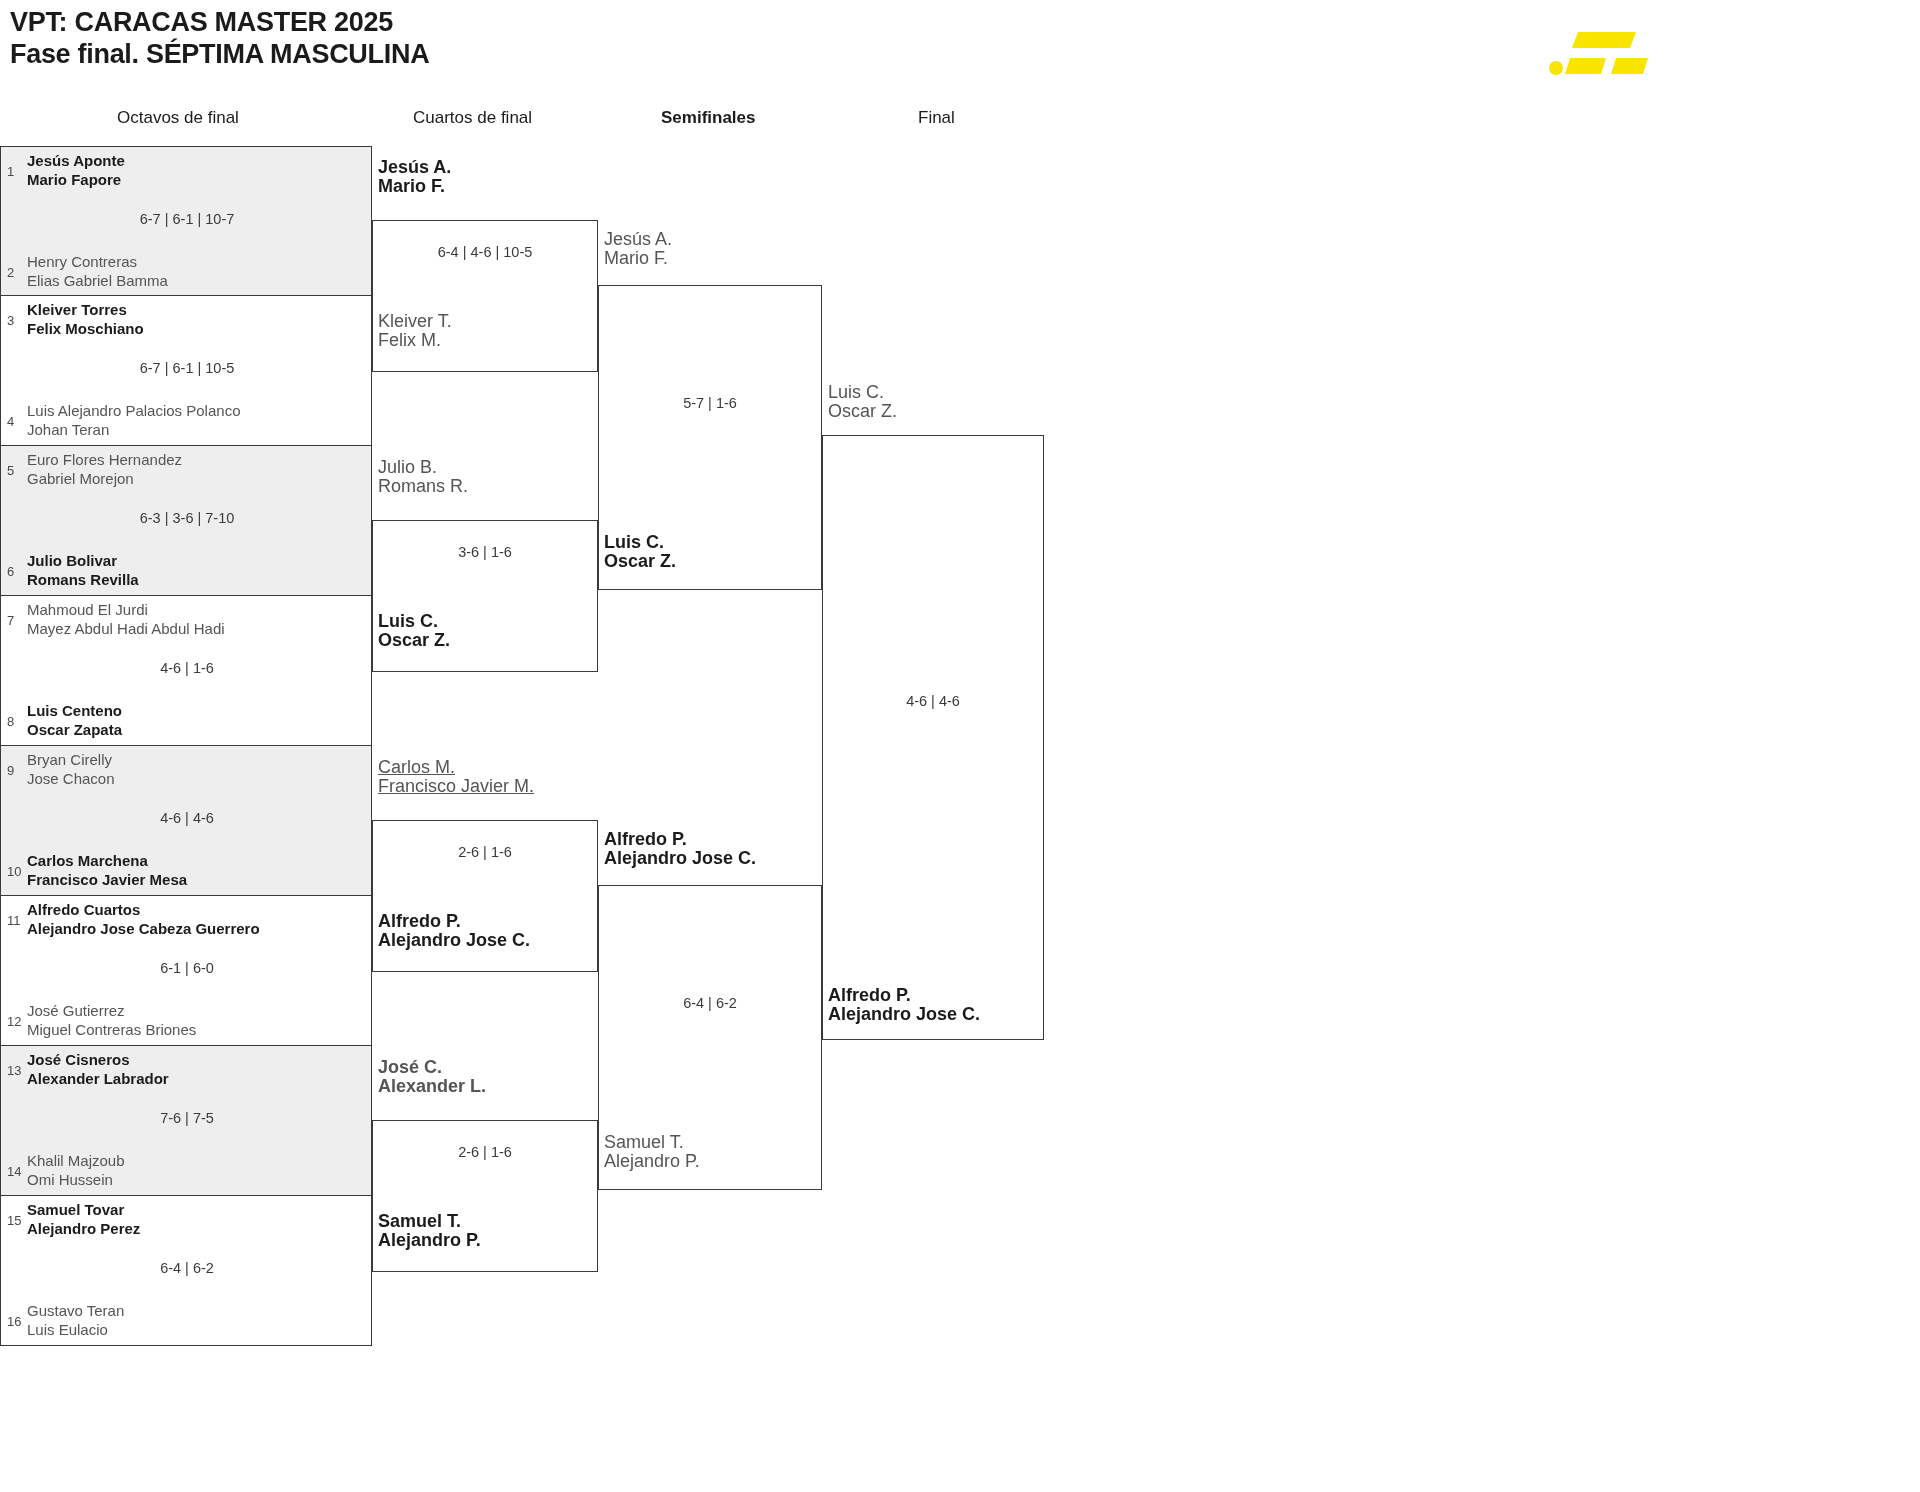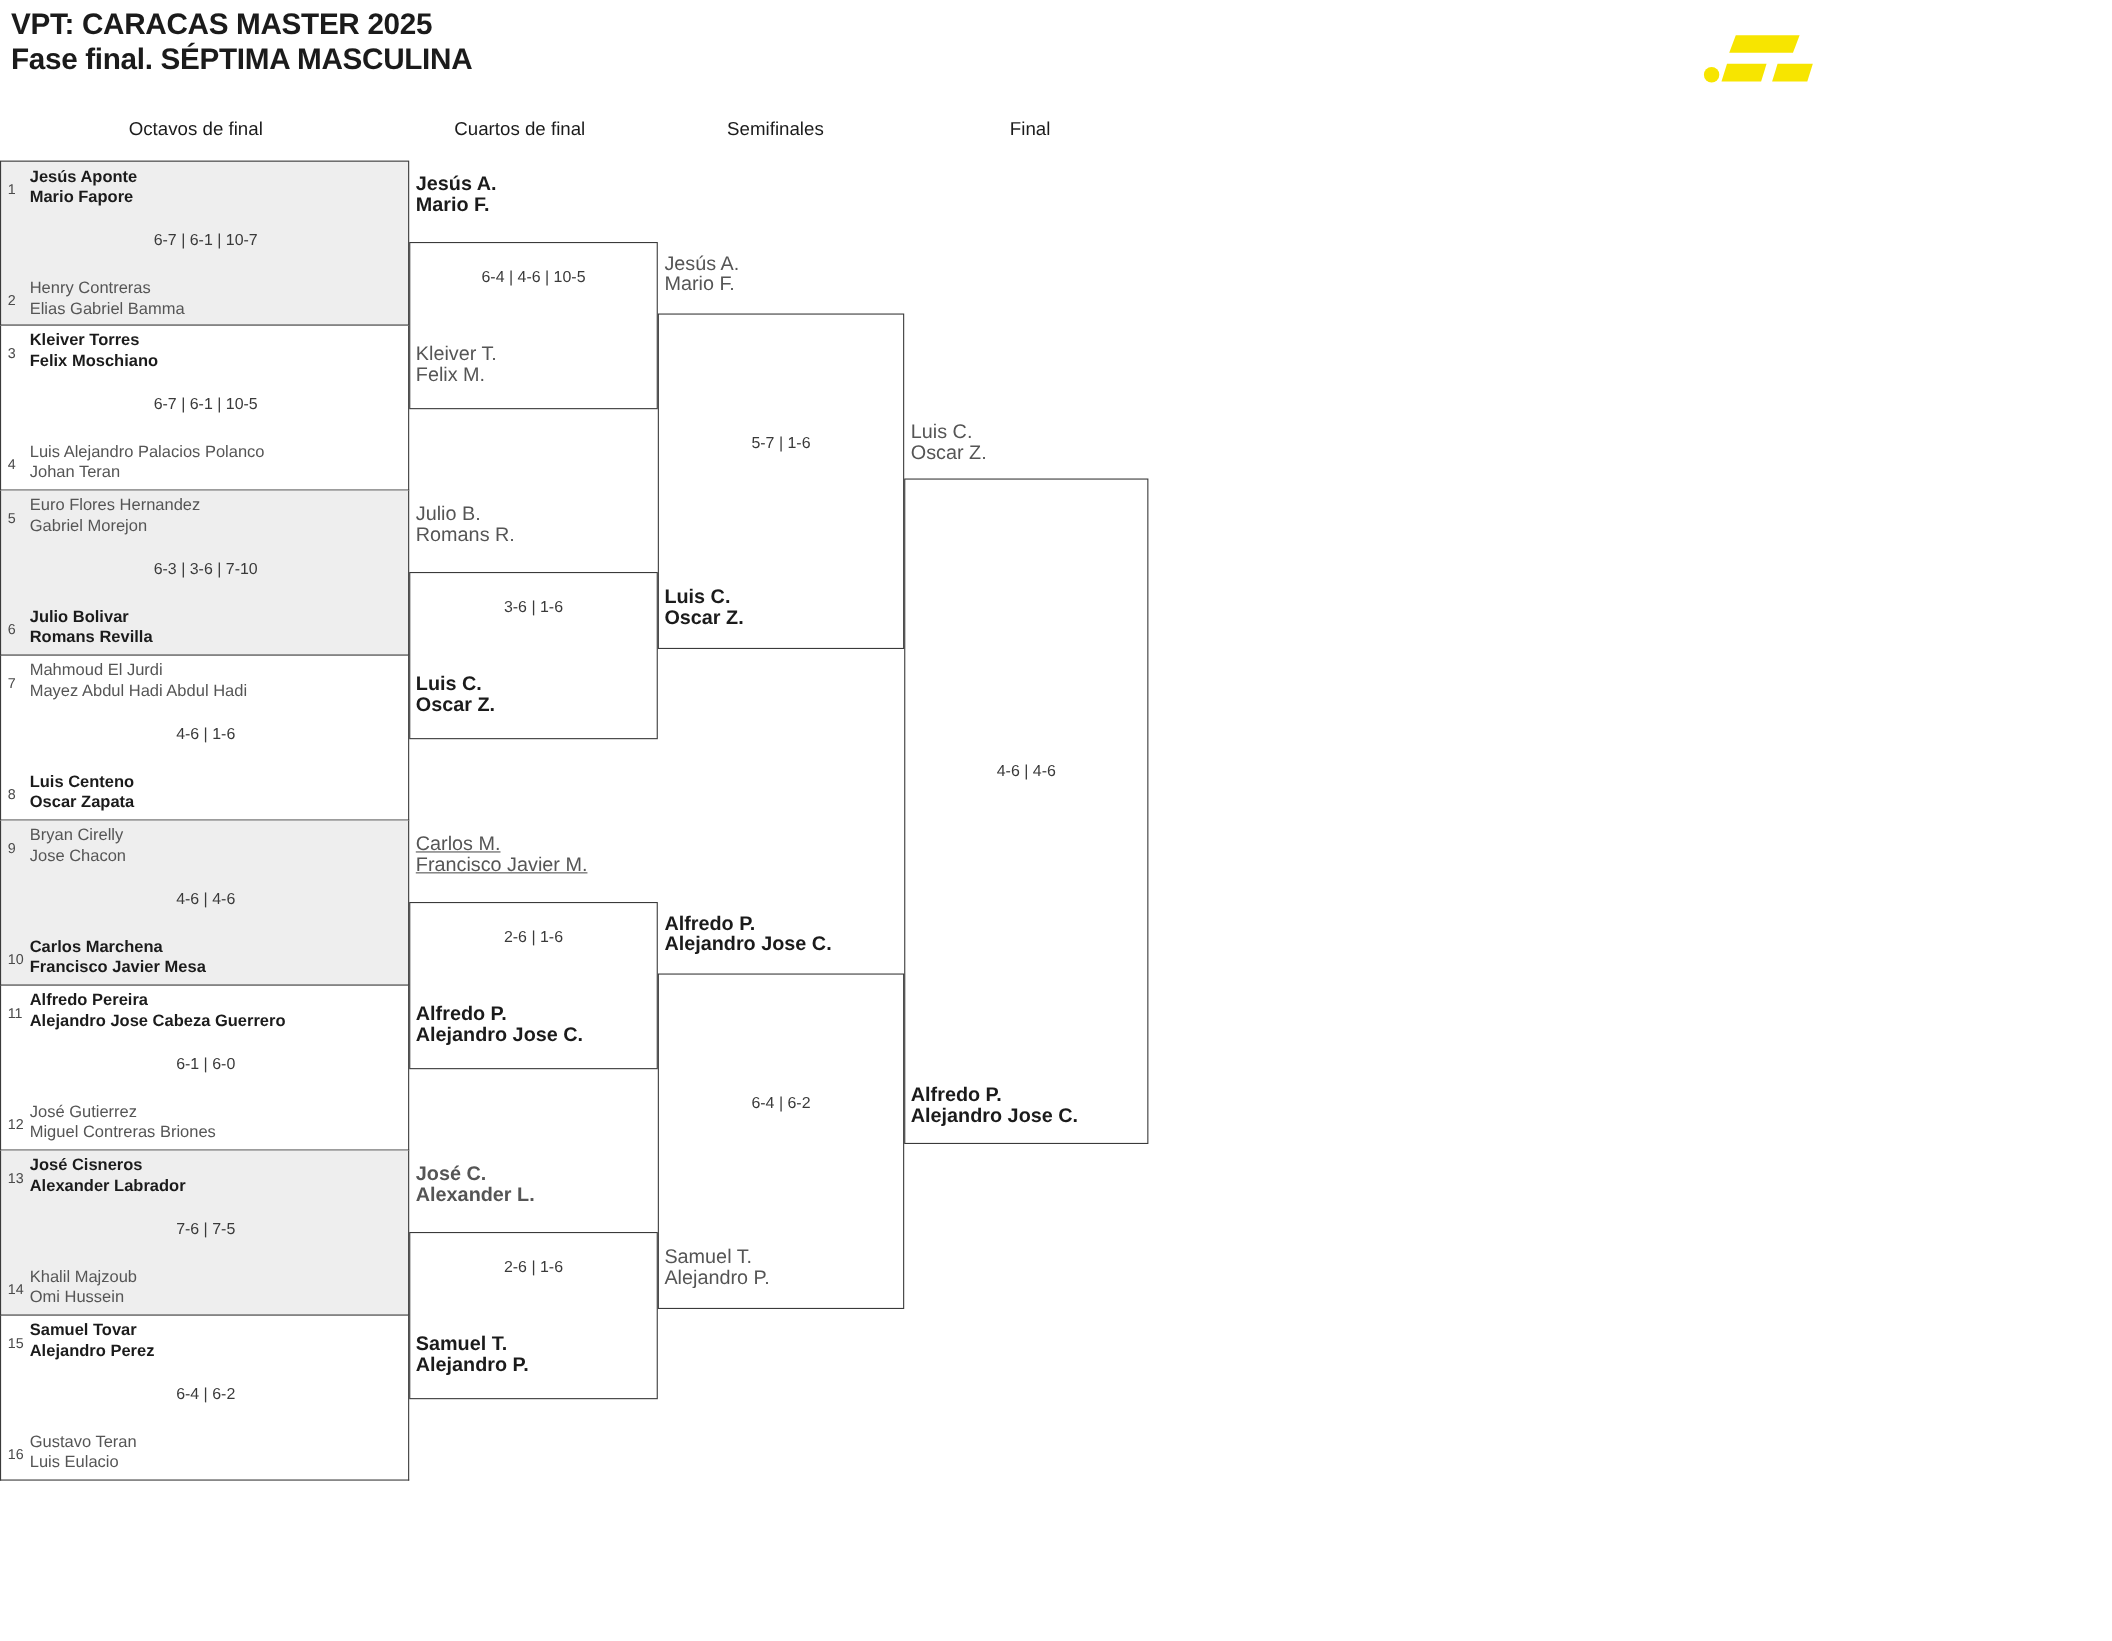--- a/index.html
+++ b/index.html
@@ -89,21 +89,21 @@
         <polygon points="104,30 162,30 156,46 98,46"></polygon>
         <polygon points="96,56 132,56 127,72 91,72"></polygon>
         <polygon points="142,56 174,56 169,72 137,72"></polygon>
         <circle cx="82" cy="66" r="7"></circle>
       </g>
     </svg>
   </div>
 
   <div class="round-head" style="left:117px;top:108px;">Octavos de final</div>
   <div class="round-head" style="left:413px;top:108px;">Cuartos de final</div>
-  <div class="round-head" style="left:661px;top:108px;">Semifinales</div>
+  <div class="round-head" style="left:661px;top:108px;font-weight:bold;">Semifinales</div>
   <div class="round-head" style="left:918px;top:108px;">Final</div>
 
   <div class="r16">
 
     <div class="r16-match first shade">
       <span class="seed top">1</span>
       <div class="team top winner">
         <div>Jesús Aponte</div>
         <div>Mario Fapore</div>
       </div>
@@ -167,21 +167,21 @@
       <span class="seed bot">10</span>
       <div class="team bot winner">
         <div>Carlos Marchena</div>
         <div>Francisco Javier Mesa</div>
       </div>
     </div>
 
     <div class="r16-match">
       <span class="seed top">11</span>
       <div class="team top winner">
-        <div>Alfredo Pereira</div>
+        <div>Alfredo Cuartos</div>
         <div>Alejandro Jose Cabeza Guerrero</div>
       </div>
       <div class="r16-score">6-1 | 6-0</div>
       <span class="seed bot">12</span>
       <div class="team bot loser">
         <div>José Gutierrez</div>
         <div>Miguel Contreras Briones</div>
       </div>
     </div>
 

